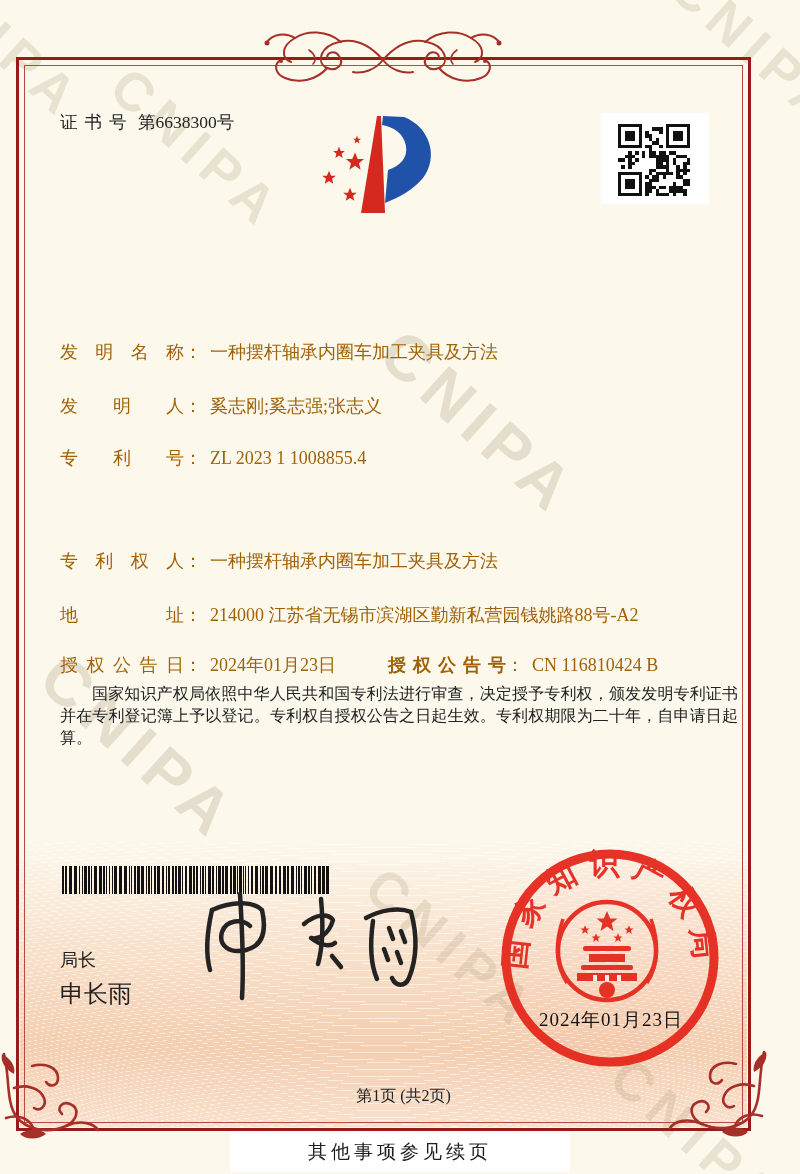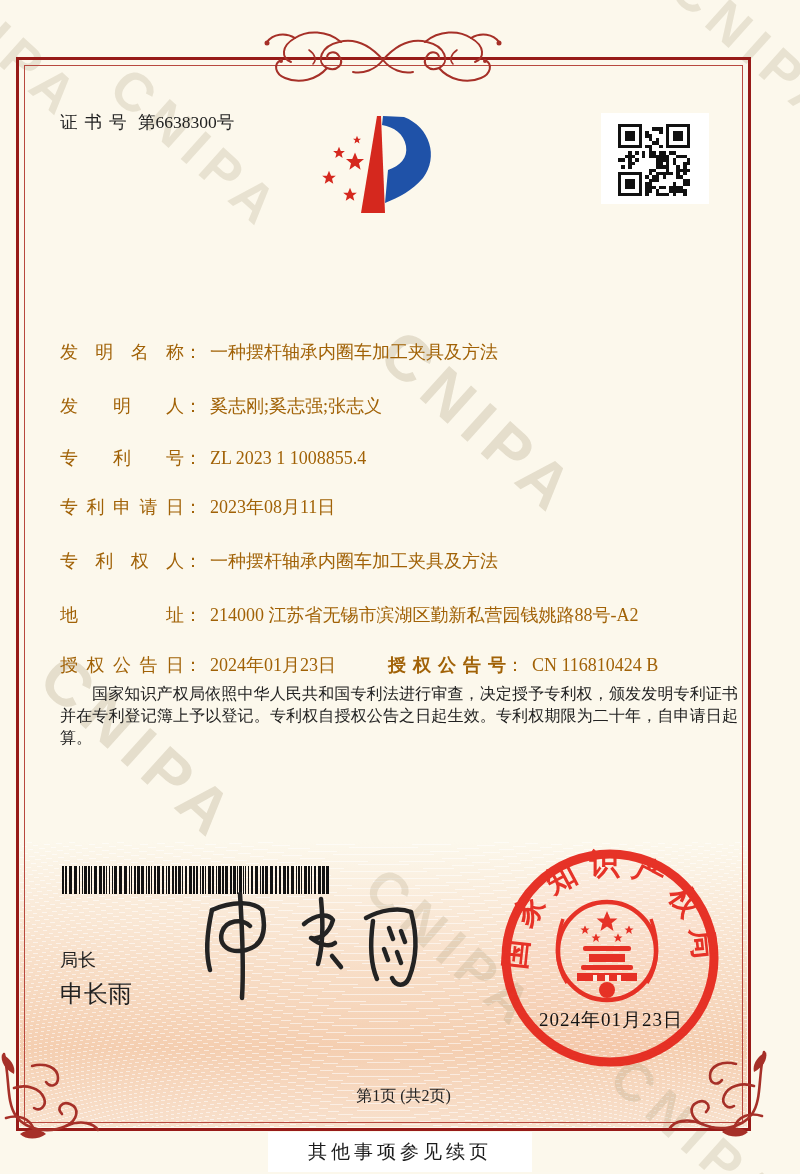--- a/index.html
+++ b/index.html
@@ -45,21 +45,21 @@
   .barcode{position:absolute;left:62px;top:866px;}
   .sig-role{position:absolute;left:60px;top:936px;font-family:"Liberation Sans","DejaVu Sans",sans-serif;font-size:18px;color:#222;margin-top:12px;}
   .sig-name{position:absolute;left:60px;top:978px;font-family:"Liberation Sans","DejaVu Sans",sans-serif;font-size:24px;color:#222;}
   .signature{position:absolute;left:182px;top:886px;z-index:5;}
 
   .seal{position:absolute;left:497px;top:845px;z-index:5;opacity:.94;}
   .seal-date{position:absolute;left:528px;top:1007px;width:166px;text-align:center;z-index:6;
              font-size:19px;color:#141414;letter-spacing:1px;}
 
   .page-info{position:absolute;left:16px;right:49px;top:1086px;text-align:center;font-size:16px;color:#222;z-index:4;padding-left:40px;}
-  .cont-box{position:absolute;left:50%;top:1132px;transform:translateX(-50%);width:264px;height:40px;
+  .cont-box{position:absolute;left:50%;top:1132px;transform:translateX(-50%);width:340px;height:40px;
             background:#fff;z-index:6;display:flex;align-items:center;justify-content:center;
             font-size:19px;color:#1d1d1d;letter-spacing:4px;}
 </style>
 </head>
 <body>
 
 <div class="page">
 
   <svg width="0" height="0" style="position:absolute">
     <defs>
@@ -271,23 +271,20 @@
 
     <div class="row" style="top:326px">
       <span class="lbl">发明名称</span><span class="colon">：</span><span>一种摆杆轴承内圈车加工夹具及方法</span>
     </div>
     <div class="row" style="top:380px">
       <span class="lbl">发明人</span><span class="colon">：</span><span>奚志刚;奚志强;张志义</span>
     </div>
     <div class="row" style="top:432px">
       <span class="lbl">专利号</span><span class="colon">：</span><span>ZL 2023 1 1008855.4</span>
     </div>
-    <div class="row" style="top:481px">
-      <span class="lbl">专利申请日</span><span class="colon">：</span><span>2023年08月11日</span>
-    </div>
     <div class="row" style="top:535px">
       <span class="lbl">专利权人</span><span class="colon">：</span><span>一种摆杆轴承内圈车加工夹具及方法</span>
     </div>
     <div class="row" style="top:589px">
       <span class="lbl">地址</span><span class="colon">：</span><span>214000 江苏省无锡市滨湖区勤新私营园钱姚路88号-A2</span>
     </div>
     <div class="row" style="top:639px">
       <span>
         <span class="lbl">授权公告日</span><span class="colon">：</span><span>2024年01月23日</span>
       </span>

